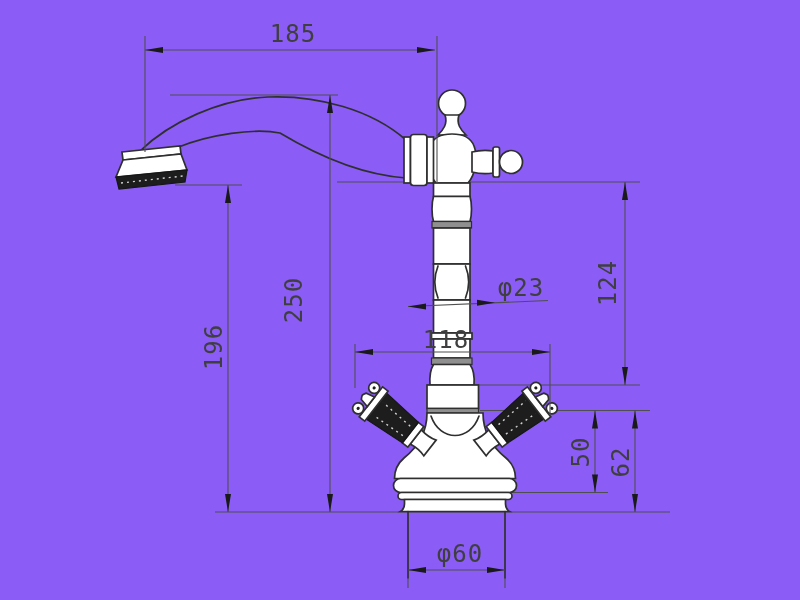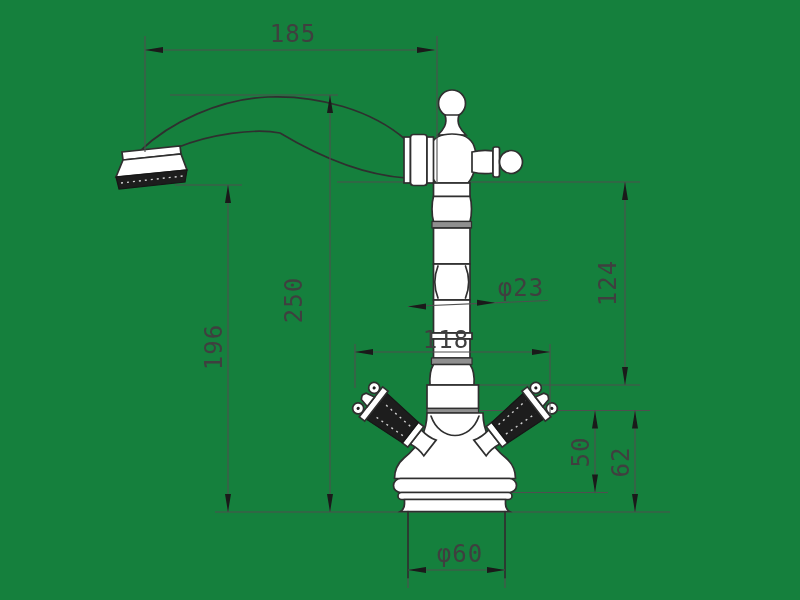--- a/index.html
+++ b/index.html
@@ -7,21 +7,21 @@
     padding: 0;
     width: 800px;
     height: 600px;
     background: #ffffff;
     overflow: hidden;
   }
   .stage {
     position: relative;
     width: 800px;
     height: 600px;
-    background: #15803d;
+    background: #8b5cf6;
   }
   svg { display: block; }
   .objline { stroke: #2f2f2f; stroke-width: 1.7; fill: none; stroke-linecap: round; }
   .objfill { stroke: #2f2f2f; stroke-width: 1.7; fill: #ffffff; }
   .band    { stroke: #2f2f2f; stroke-width: 1.2; fill: #8f8f8f; }
   .dark    { stroke: #161616; stroke-width: 1.2; fill: #1d1d1d; }
   .speck   { stroke: #cfcfcf; stroke-width: 1.4; fill: none; stroke-dasharray: 2 4; }
   .dimline { stroke: #4f4f4f; stroke-width: 1.1; fill: none; }
   .arrow   { fill: #1a1a1a; stroke: none; }
   .dimtext {

